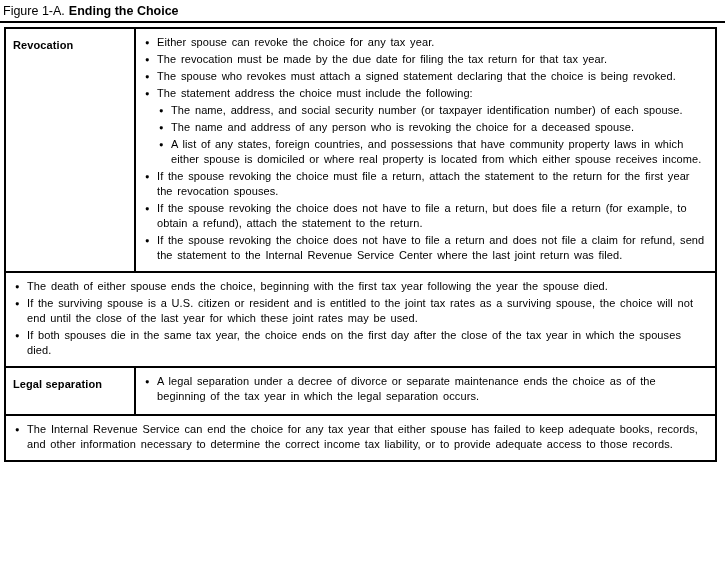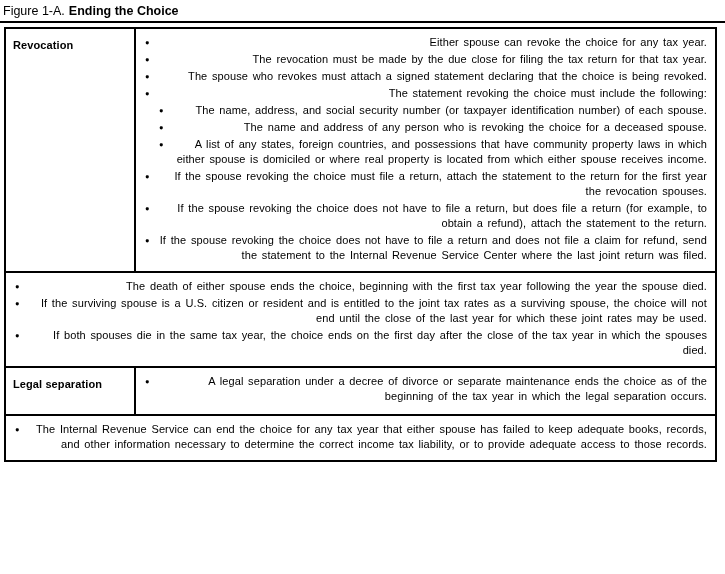--- a/index.html
+++ b/index.html
@@ -71,21 +71,21 @@
   ul.bullets > li:last-child { margin-bottom: 0; }
   ul.sub { margin: 2px 0 0 14px; }
   ul.sub > li { margin-bottom: 2px; }
   ul.sub > li:last-child { margin-bottom: 0; }
   .entry { display: flex; align-items: flex-start; }
   .marker {
     flex: 0 0 12px;
     font-size: 7.5px;
     line-height: 15px;
   }
-  .btext { flex: 1 1 auto; min-width: 0; text-align: right; }
+  .btext { flex: 1 1 auto; min-width: 0; }
 </style>
 </head>
 <body>
 
 <div class="page">
   <div class="figure-title">
     <span class="title-prefix">Figure 1-A.</span><span class="title-bold">Ending the Choice</span>
   </div>
   <div class="title-rule"></div>
   <div class="choice-table" id="choice-table">
@@ -95,33 +95,33 @@
       <ul class="bullets">
             <li>
               <div class="entry">
                 <span class="marker">●</span>
                 <span class="btext">Either spouse can revoke the choice for any tax year.</span>
               </div>
             </li>
             <li>
               <div class="entry">
                 <span class="marker">●</span>
-                <span class="btext">The revocation must be made by the due close for filing the tax return for that tax year.</span>
+                <span class="btext">The revocation must be made by the due date for filing the tax return for that tax year.</span>
               </div>
             </li>
             <li>
               <div class="entry">
                 <span class="marker">●</span>
                 <span class="btext">The spouse who revokes must attach a signed statement declaring that the choice is being revoked.</span>
               </div>
             </li>
             <li>
               <div class="entry">
                 <span class="marker">●</span>
-                <span class="btext">The statement revoking the choice must include the following:</span>
+                <span class="btext">The statement address the choice must include the following:</span>
               </div>
               <ul class="sub">
                 <li>
                   <div class="entry">
                     <span class="marker">●</span>
                     <span class="btext">The name, address, and social security number (or taxpayer identification number) of each spouse.</span>
                   </div>
                 </li>
                 <li>
                   <div class="entry">

